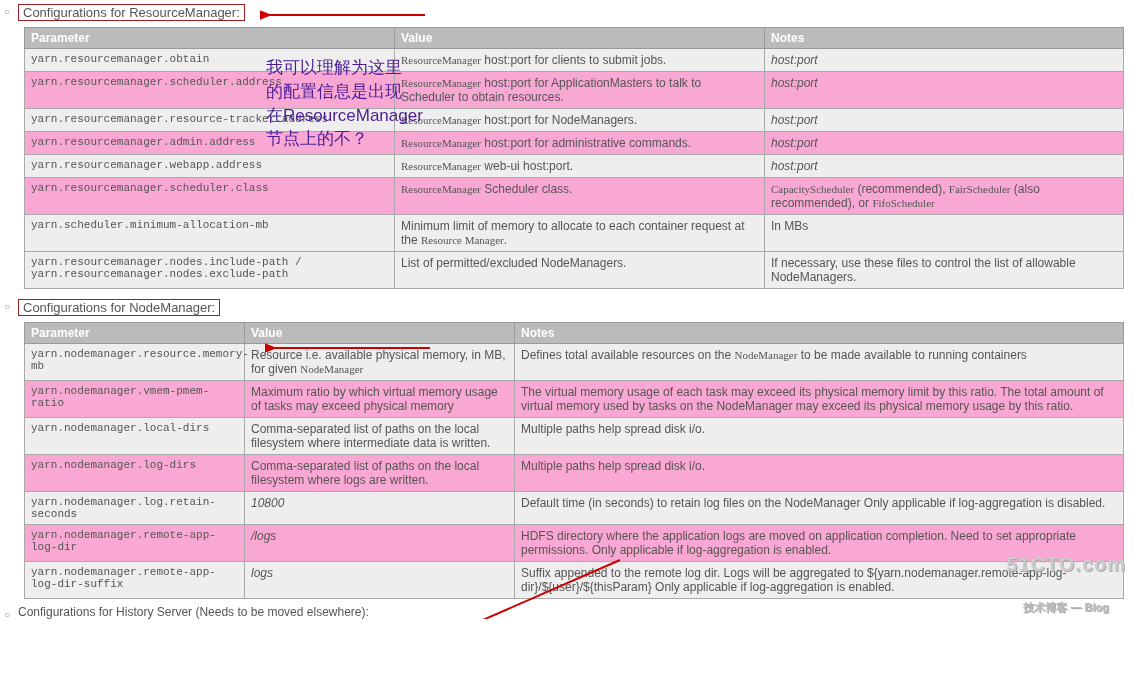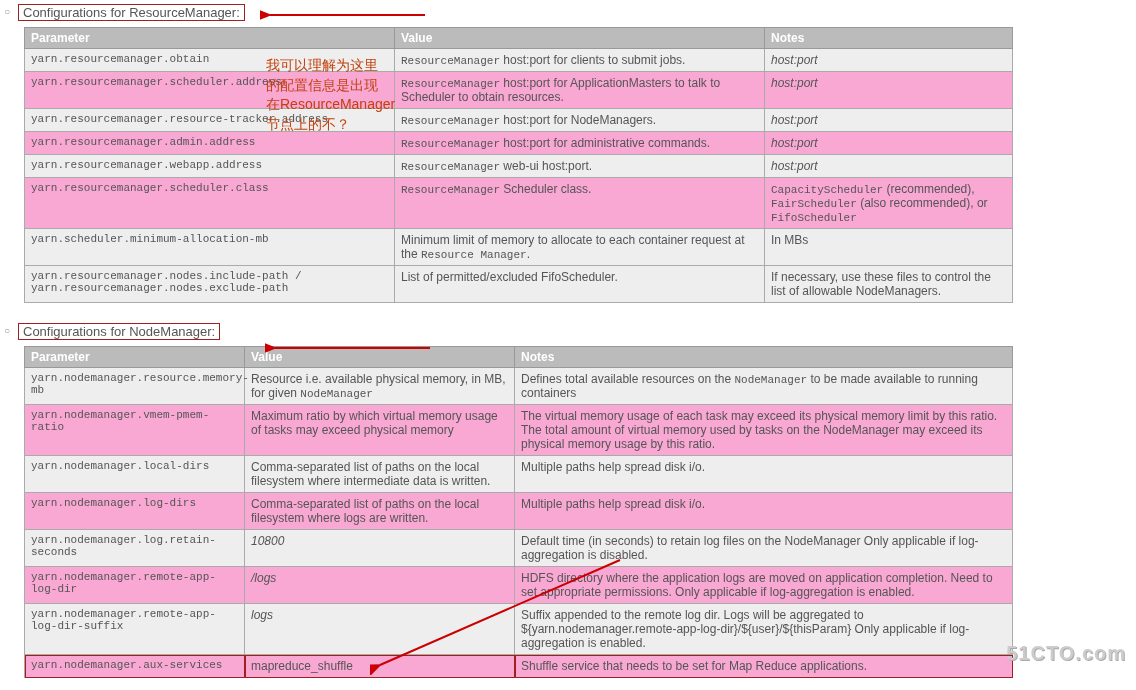--- a/index.html
+++ b/index.html
@@ -23,22 +23,22 @@
     left: 4px;
     color: #999;
     font-size: 10px;
   }
   .box-highlight {
     border: 1px solid #a02020;
     padding: 0 4px;
   }
   table {
     border-collapse: collapse;
-    margin: 2px 0 16px 24px;
-    width: 989px;
+    margin: 2px 0 6px 24px;
+    width: 1100px;
     table-layout: fixed;
   }
   th {
     background: #bbb;
     color: #fff;
     font-weight: bold;
     text-align: left;
     padding: 3px 6px;
     border: 1px solid #999;
     font-size: 12px;
@@ -51,29 +51,29 @@
     color: #555;
   }
   tr.odd td { background: #eee; }
   tr.even td { background: #f9a8d4; }
   td.mono, .mono {
     font-family: "Courier New", monospace;
     font-size: 11px;
     color: #555;
   }
   code.mono {
-    font-family: Liberation Mono, monospace;
+    font-family: Liberation Serif, serif;
     font-size: 11px;
   }
   .italic { font-style: italic; }
   .row-highlight td { outline: 1px solid #a02020; outline-offset: -1px; }
   .chinese-note {
     position: absolute;
-    color: #c2410c;
-    font-size: 14px;
+    color: #4c1d95;
+    font-size: 17px;
     font-family: SimSun, "Microsoft YaHei", sans-serif;
     line-height: 1.4;
     z-index: 10;
     white-space: nowrap;
   }
   .arrow {
     position: absolute;
     z-index: 9;
     pointer-events: none;
   }
@@ -155,21 +155,21 @@
         <td><code class="mono">ResourceManager</code> Scheduler class.</td>
         <td><code class="mono">CapacityScheduler</code> (recommended), <code class="mono">FairScheduler</code> (also recommended), or <code class="mono">FifoScheduler</code></td>
       </tr>
       <tr class="odd">
         <td class="mono">yarn.scheduler.minimum-allocation-mb</td>
         <td>Minimum limit of memory to allocate to each container request at the <code class="mono">Resource Manager</code>.</td>
         <td>In MBs</td>
       </tr>
       <tr class="odd">
         <td class="mono">yarn.resourcemanager.nodes.include-path / yarn.resourcemanager.nodes.exclude-path</td>
-        <td>List of permitted/excluded FifoScheduler.</td>
+        <td>List of permitted/excluded NodeManagers.</td>
         <td>If necessary, use these files to control the list of allowable NodeManagers.</td>
       </tr>
     </tbody>
 </table>
 
 <div style="position:relative;">
   <span class="bullet" style="top:6px;">○</span>
   <span class="section-title box-highlight">Configurations for NodeManager:</span>
 </div>
 
@@ -215,25 +215,20 @@
       <tr class="even">
         <td class="mono">yarn.nodemanager.remote-app-log-dir</td>
         <td><span class="italic">/logs</span></td>
         <td>HDFS directory where the application logs are moved on application completion. Need to set appropriate permissions. Only applicable if log-aggregation is enabled.</td>
       </tr>
       <tr class="odd">
         <td class="mono">yarn.nodemanager.remote-app-log-dir-suffix</td>
         <td><span class="italic">logs</span></td>
         <td>Suffix appended to the remote log dir. Logs will be aggregated to ${yarn.nodemanager.remote-app-log-dir}/${user}/${thisParam} Only applicable if log-aggregation is enabled.</td>
       </tr>
-      <tr class="even row-highlight">
-        <td class="mono">yarn.nodemanager.aux-services</td>
-        <td>mapreduce_shuffle</td>
-        <td>Shuffle service that needs to be set for Map Reduce applications.</td>
-      </tr>
     </tbody>
 </table>
 
 <div style="position:relative;">
   <span class="bullet" style="top:4px;">○</span>
   <span class="truncated">Configurations for History Server (Needs to be moved elsewhere):</span>
 </div>
 
 <div class="chinese-note" style="left:266px; top:56px;">
   <div>我可以理解为这里</div>

